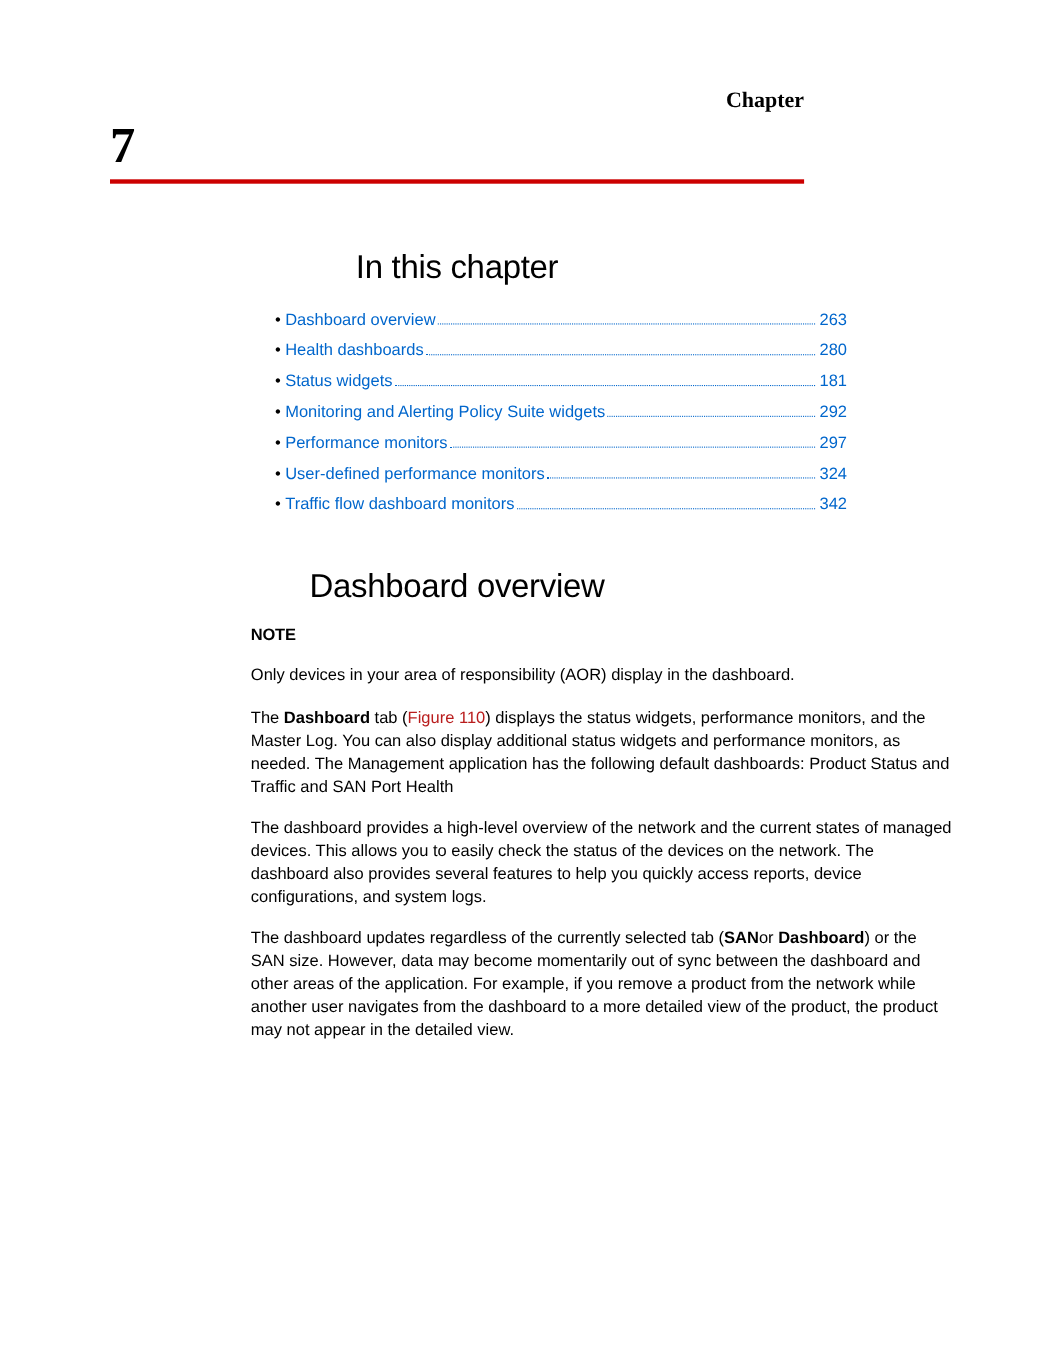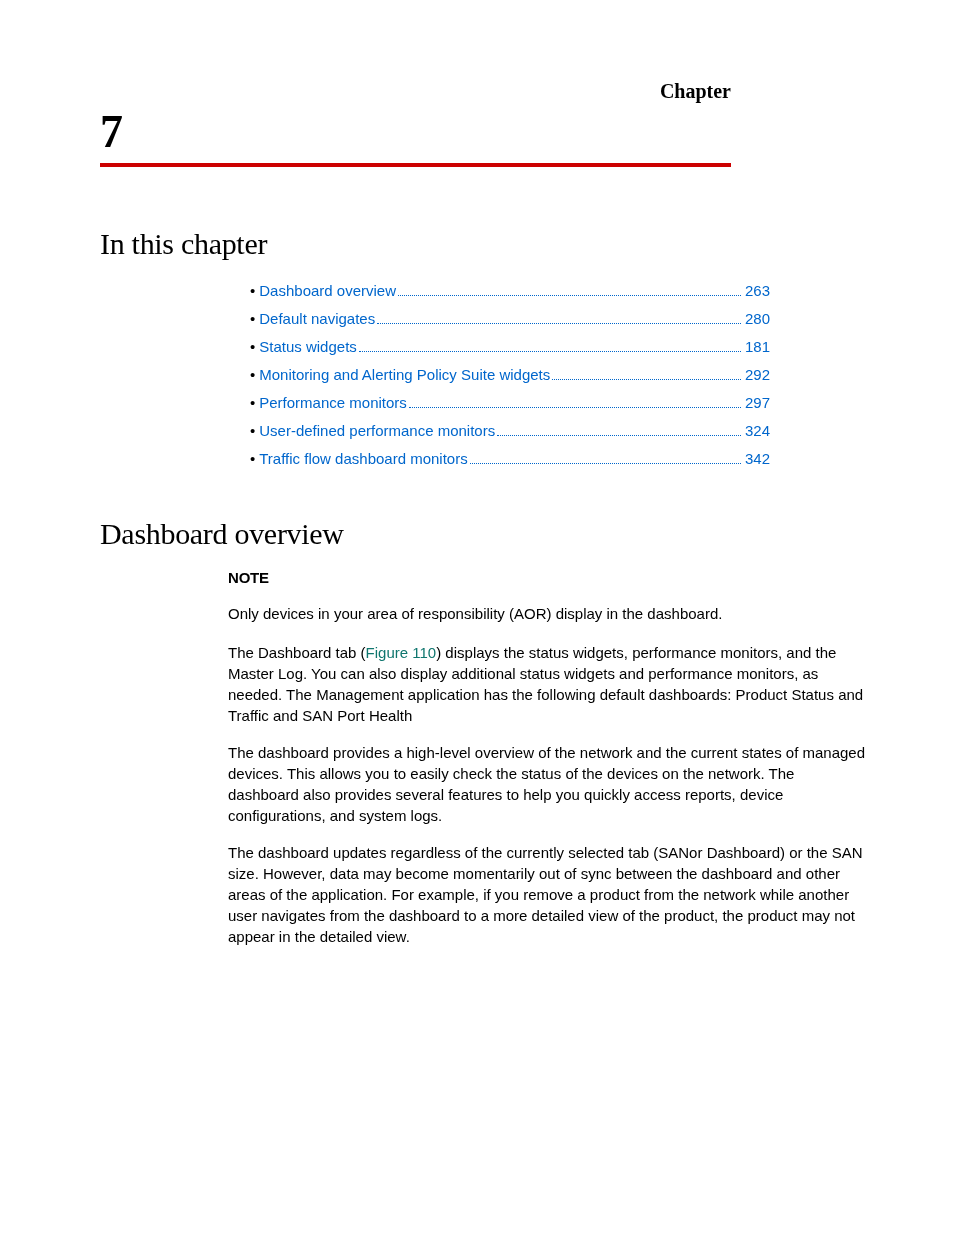--- a/index.html
+++ b/index.html
@@ -41,26 +41,27 @@
     font-size: 46px;
     font-weight: bold;
     line-height: 1;
   }
   .red-rule {
     border: none;
     border-top: 4px solid #cc0000;
     margin: 8px 0 60px 0;
   }
   .section-heading {
-    font-family: Liberation Serif, serif;
+    font-family: Liberation Sans, sans-serif;
     font-weight: 300;
     font-size: 30px;
     font-stretch: condensed;
     letter-spacing: -0.3px;
     margin: 46px 0 18px 0;
+    text-align: center;
   }
   .toc {
     margin-left: 150px;
     width: 520px;
   }
   .toc-row {
     display: flex;
     align-items: baseline;
     font-size: 15px;
     line-height: 1.6;
@@ -97,22 +98,22 @@
   .note-text {
     font-size: 15px;
     line-height: 1.35;
     margin-bottom: 18px;
   }
   .para {
     font-size: 15px;
     line-height: 1.4;
     margin-bottom: 16px;
   }
-  .bold { font-weight: normal; }
-  .link { color: #0f766e; }
+  .bold { font-weight: bold; }
+  .link { color: #b91c1c; }
 </style>
 </head>
 <body>
 
 <div class="page">
 
   <div class="chapter-label">Chapter</div>
 
   <div class="title-row">
     <div class="chapter-number">7</div>
@@ -124,21 +125,21 @@
 
   <div class="toc">
     <div class="toc-row">
       <span class="bullet">•</span>
       <span class="toc-link">Dashboard overview</span>
       <span class="dots"></span>
       <span class="toc-page">263</span>
     </div>
     <div class="toc-row">
       <span class="bullet">•</span>
-      <span class="toc-link">Default navigates</span>
+      <span class="toc-link">Health dashboards</span>
       <span class="dots"></span>
       <span class="toc-page">280</span>
     </div>
     <div class="toc-row">
       <span class="bullet">•</span>
       <span class="toc-link">Status widgets</span>
       <span class="dots"></span>
       <span class="toc-page">181</span>
     </div>
     <div class="toc-row">

